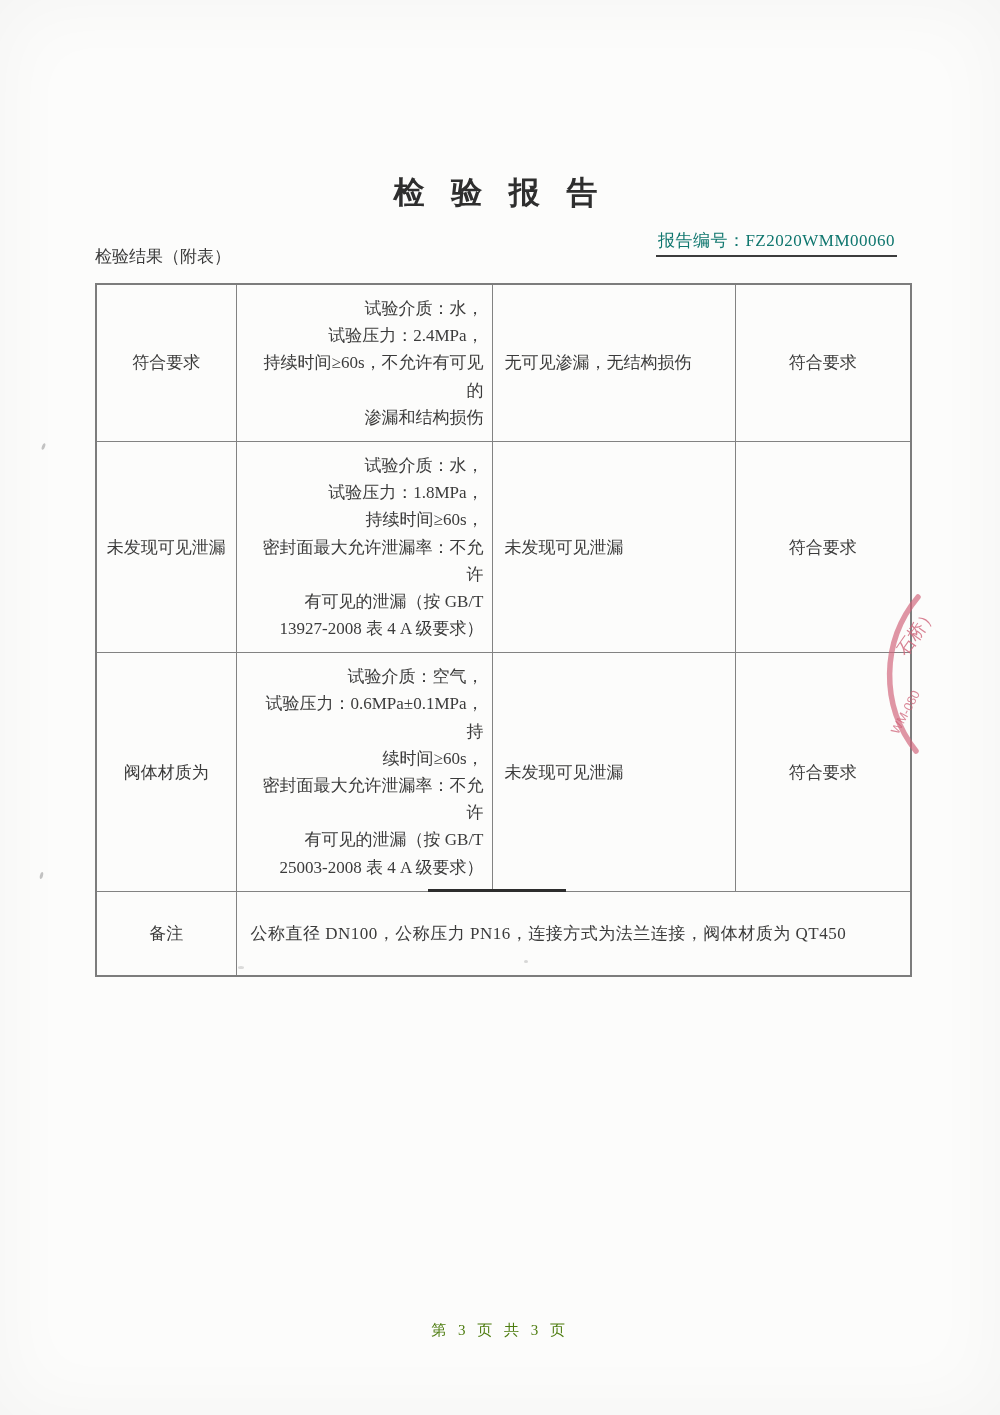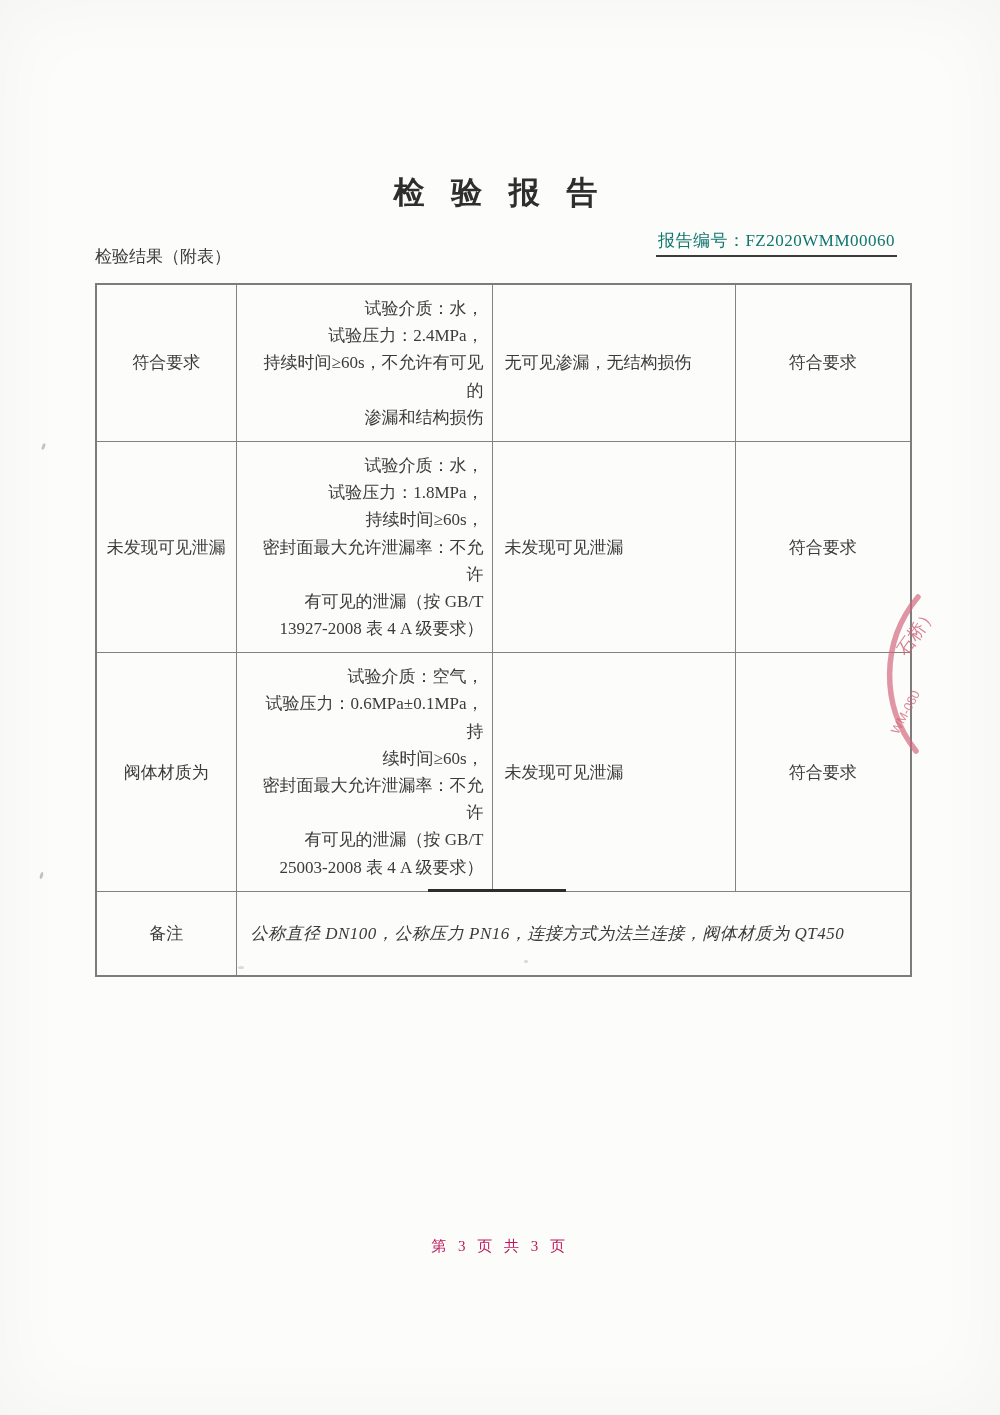--- a/index.html
+++ b/index.html
@@ -51,31 +51,31 @@
   }
   table.insp{border:2px solid #7c7c7c;}
   .c-center{text-align:center;}
   .c-req{
     text-align:right;
     padding:10px 8px 10px 12px;
     white-space:pre-line;
     line-height:1.6;
   }
   .c-result{text-align:left;padding-left:12px;font-family:Liberation Serif, serif;}
-  .c-remark{text-align:left;padding-left:14px;letter-spacing:0.5px;font-style:italic;}
+  .c-remark{text-align:left;padding-left:14px;letter-spacing:0.5px;}
   .sig-line{
     position:absolute;top:889px;left:428px;
     width:138px;height:3px;background:#2d2d2d;
   }
   .page-footer{
-    position:absolute;top:1237px;left:0;width:100%;
+    position:absolute;top:1321px;left:0;width:100%;
     text-align:center;
     font-size:15px;
     letter-spacing:4px;
-    color:#be185d;
+    color:#4d7c0f;
   }
   .stamp{
     position:absolute;top:583px;left:870px;
     width:132px;height:200px;
     pointer-events:none;
   }
   .speck{
     position:absolute;
     background:rgba(90,90,90,0.35);
     border-radius:50%;

